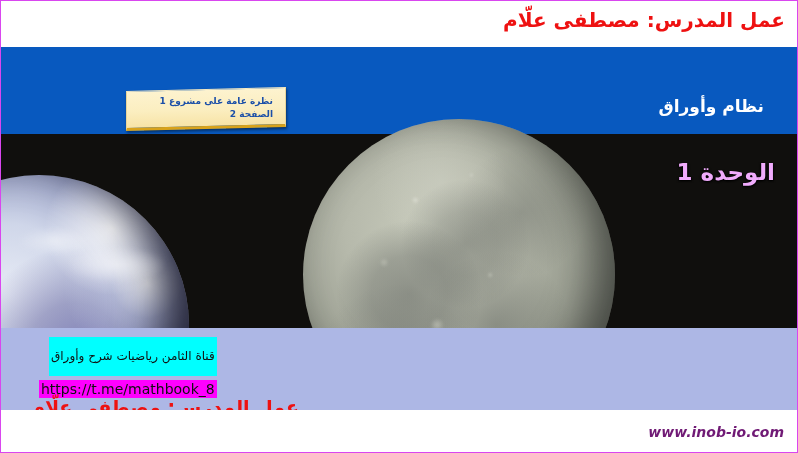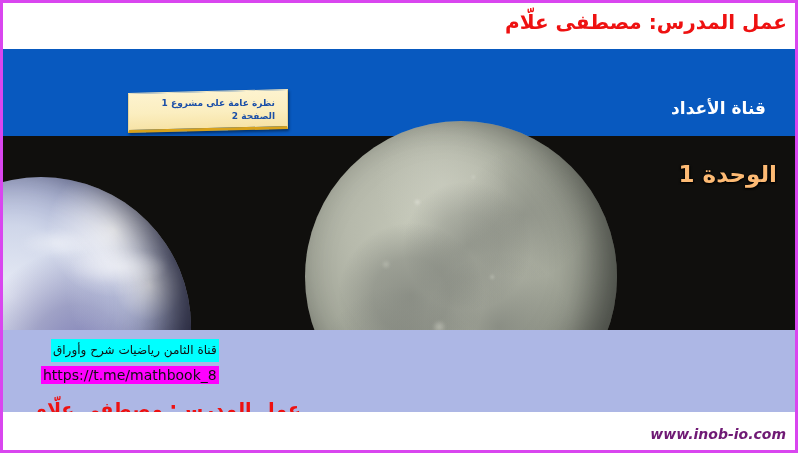--- a/index.html
+++ b/index.html
@@ -12,21 +12,21 @@
     height: 453px;
     font-family: "DejaVu Sans", "Liberation Sans", sans-serif;
     overflow: hidden;
   }
 
   #page {
     position: relative;
     width: 798px;
     height: 453px;
     box-sizing: border-box;
-    border: 3px solid #d946ef;
+    border: 1px solid #d946ef;
     background: #ffffff;
     overflow: hidden;
   }
 
   
   .header-strip {
     position: absolute;
     left: 0;
     top: 0;
     width: 796px;
@@ -198,21 +198,21 @@
     position: absolute;
     right: 22px;
     top: 110px;
     z-index: 7;
     text-align: right;
     direction: rtl;
   }
   .unit-line {
     font-size: 23px;
     font-weight: bold;
-    color: #fdba74;
+    color: #f0abfc;
     line-height: 30px;
     text-shadow: 1px 1px 2px rgba(0,0,0,0.9), -1px 1px 2px rgba(0,0,0,0.8);
     white-space: nowrap;
   }
   .subject-line {
     font-size: 27px;
     font-weight: bold;
     color: #ffe712;
     line-height: 36px;
     text-shadow: 1px 1px 2px rgba(0,0,0,0.95), -1px 1px 2px rgba(0,0,0,0.85);
@@ -238,21 +238,21 @@
     z-index: 9;
     direction: rtl;
     text-align: right;
   }
   .link-channel {
     display: inline-block;
     background: #00ffff;
     color: #101010;
     font-size: 12px;
     line-height: 15px;
-    padding: 4px 2px;
+    padding: 12px 2px;
     white-space: nowrap;
   }
   .link-url-wrap {
     margin-top: 3px;
   }
   .link-url {
     display: inline-block;
     background: #ff00ff;
     color: #101010;
     font-size: 14px;
@@ -308,21 +308,21 @@
 
     <div class="space-bg"></div>
 
     <div class="earth"></div>
     <div class="earth-clouds"></div>
 
     <div class="moon"></div>
     <div class="moon-craters"></div>
 
     <div class="blue-band">
-      <div class="blue-band-title">قناة الأعداد</div>
+      <div class="blue-band-title">نظام وأوراق</div>
     </div>
 
     <div class="note">
       <div class="note-inner">
         <div class="note-line">نظرة عامة على مشروع 1</div>
         <div class="note-line">الصفحة 2</div>
       </div>
     </div>
 
     <div class="slide-title-block">

